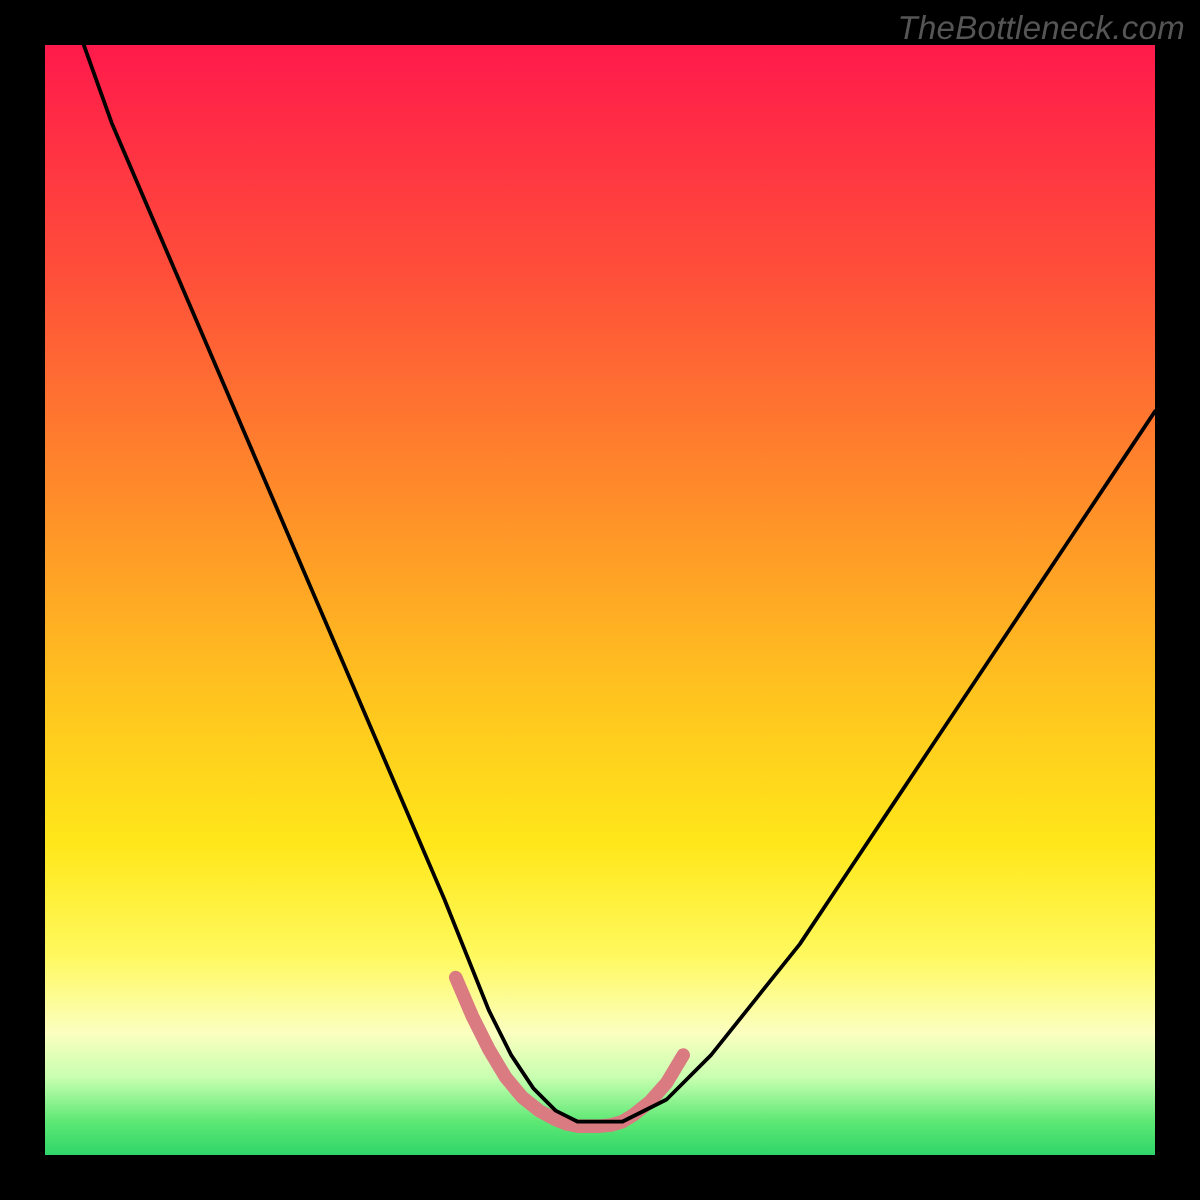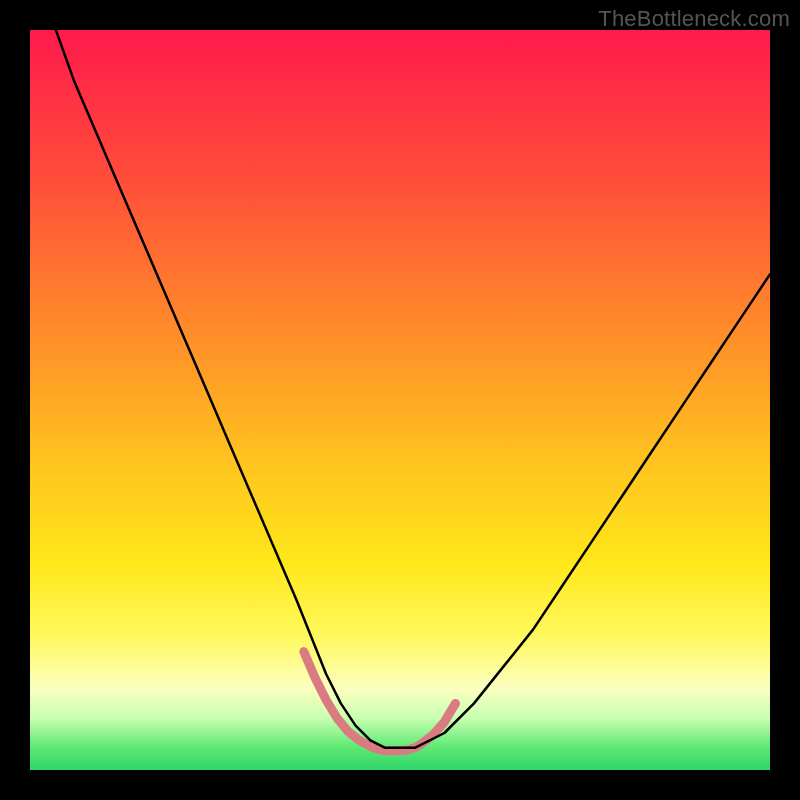--- a/index.html
+++ b/index.html
@@ -31,20 +31,21 @@
     left: 0; top: 0; right: 0; bottom: 0;
   }
   .watermark {
     position: absolute;
     top: 6px;
     right: 10px;
     color: #555;
     font-size: 22px;
     letter-spacing: 0.2px;
     user-select: none;
+    font-style: italic;
   }
   svg.curve {
     position: absolute;
     left: 0; top: 0;
     width: 740px;
     height: 740px;
     overflow: visible;
   }
 </style>
 </head>

